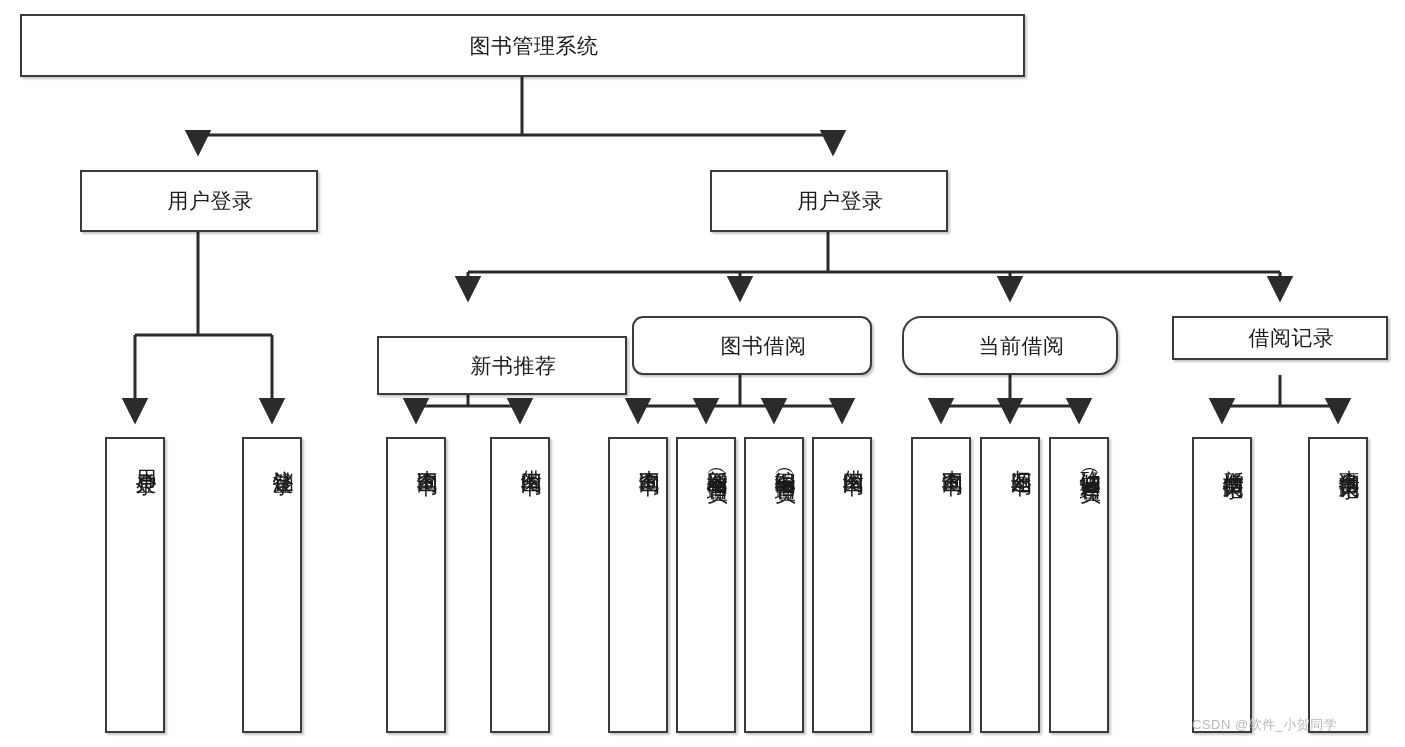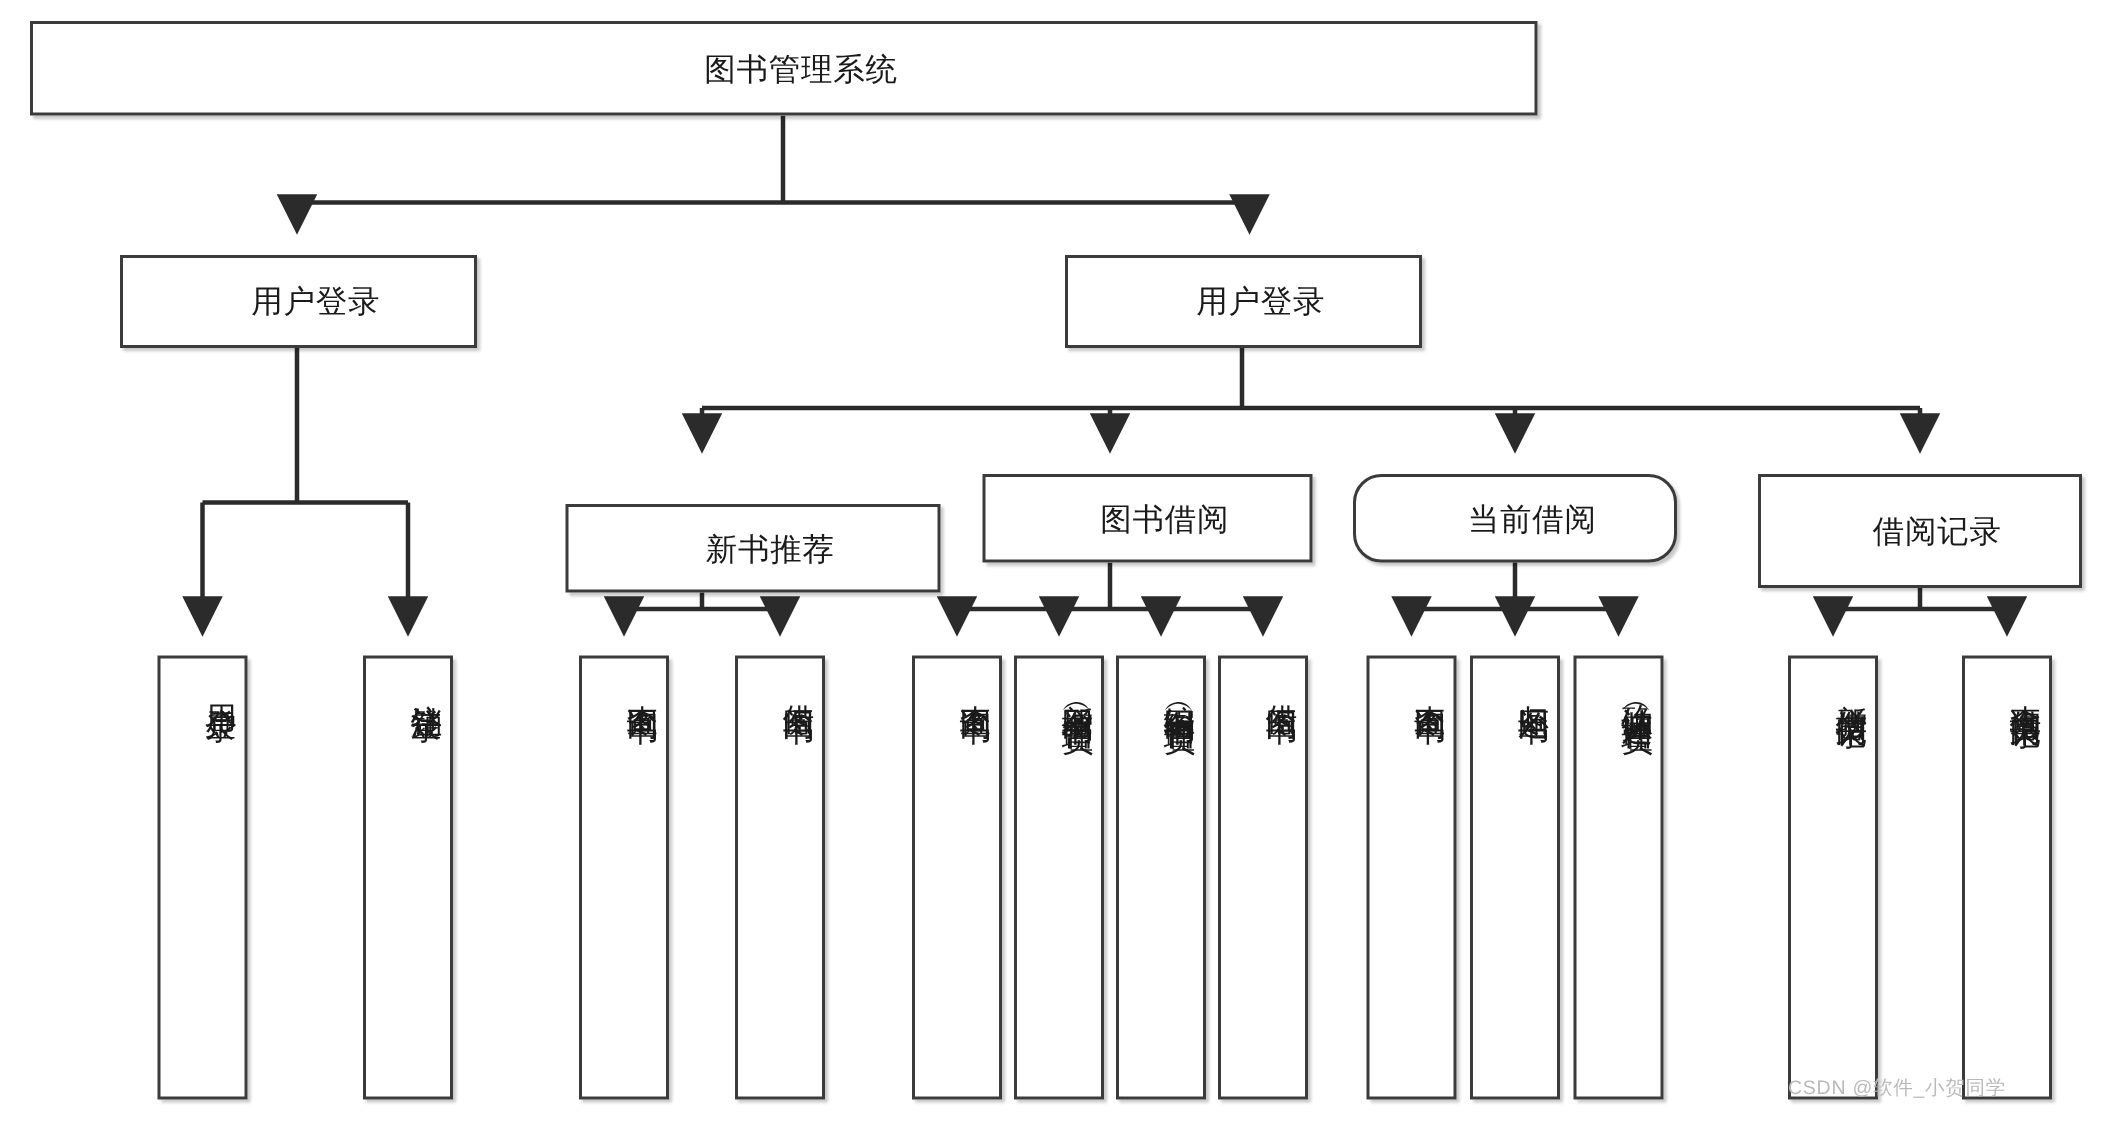--- a/index.html
+++ b/index.html
@@ -124,27 +124,27 @@
   <div class="node horiz" style="left:80px; top:170px; width:238px; height:62px;">
     <span>用户登录</span>
   </div>
   <div class="node horiz" style="left:710px; top:170px; width:238px; height:62px;">
     <span>用户登录</span>
   </div>
 
   <div class="node horiz" style="left:377px; top:316px; width:250px; height:59px;margin-top:20px;">
     <span>新书推荐</span>
   </div>
-  <div class="node horiz" style="left:655px; top:316px; width:220px; height:59px;">
+  <div class="node horiz" style="left:632px; top:316px; width:240px; height:59px;border-radius:11px;">
     <span>图书借阅</span>
   </div>
   <div class="node horiz" style="left:902px; top:316px; width:216px; height:59px;border-radius:19px;">
     <span>当前借阅</span>
   </div>
-  <div class="node horiz" style="left:1172px; top:316px; width:216px; height:76px;">
+  <div class="node horiz" style="left:1172px; top:316px; width:216px; height:44px;">
     <span>借阅记录</span>
   </div>
 
   <div class="node vert" style="left:105px; top:437px; width:60px; height:296px;">
     <span class="vtext">用户登录</span>
   </div>
   <div class="node vert" style="left:242px; top:437px; width:60px; height:296px;">
     <span class="vtext">注销登录</span>
   </div>
 

